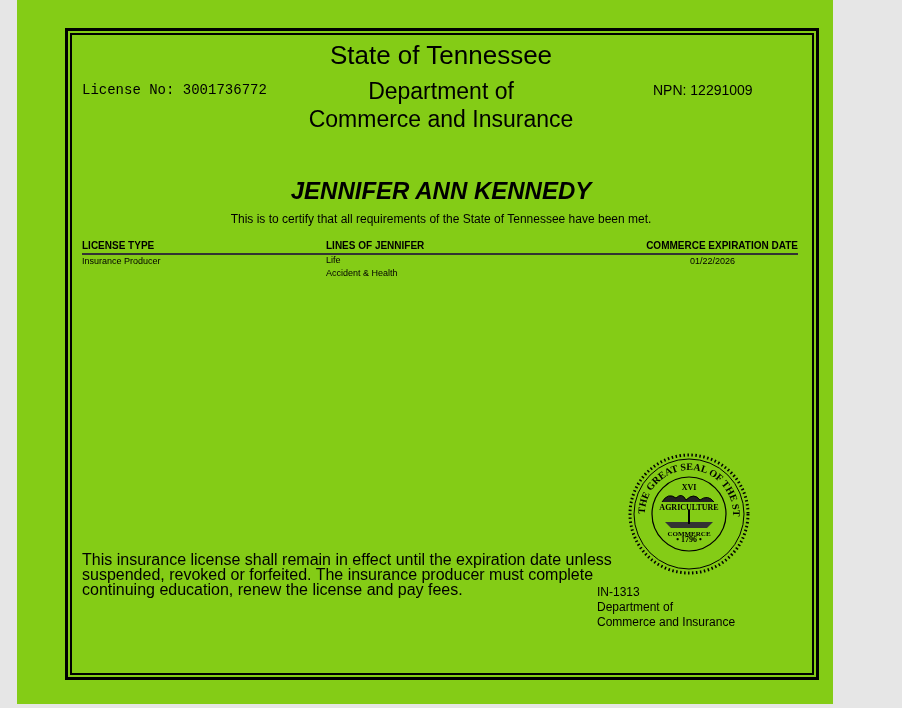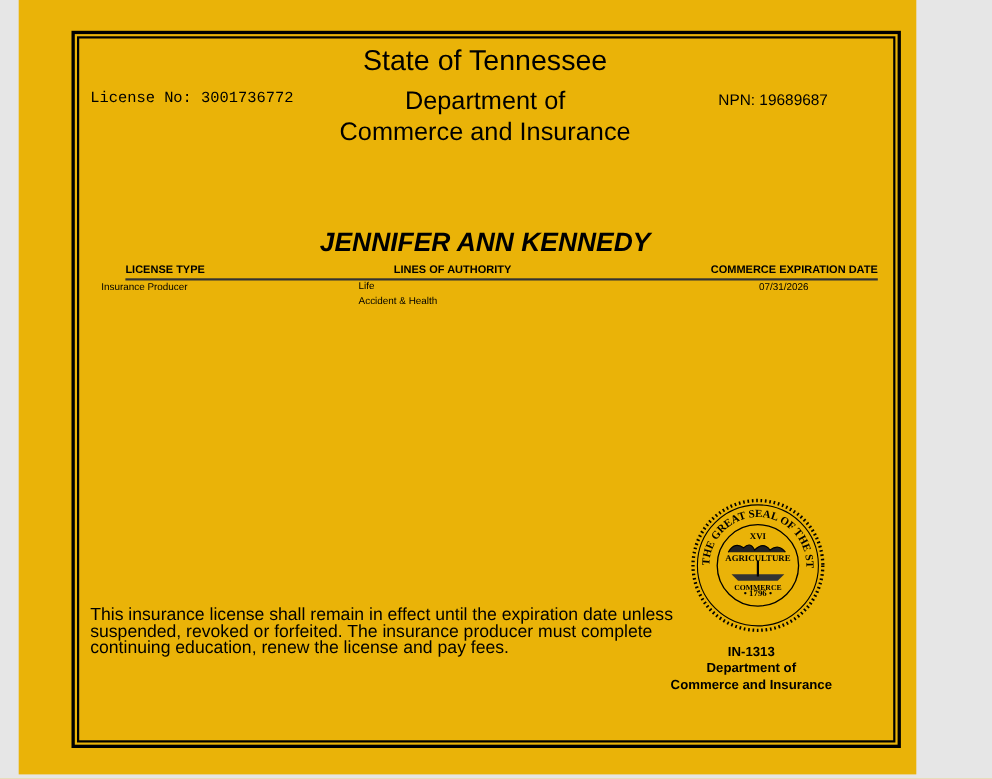--- a/index.html
+++ b/index.html
@@ -5,73 +5,74 @@
   html, body { margin: 0; padding: 0; }
   body {
     width: 902px; height: 708px; overflow: hidden;
     background: #e6e6e6;
     font-family: "Liberation Sans", sans-serif;
     color: #000;
     position: relative;
   }
   .page {
     position: absolute; left: 17px; top: 0; width: 816px; height: 704px;
-    background: #eab308;
+    background: #84cc16;
   }
   .outer-border {
     position: absolute; left: 48px; top: 28px; width: 748px; height: 646px;
     border: 3px solid #000;
   }
   .inner-border {
     position: absolute; left: 53px; top: 33px; width: 740px; height: 638px;
     border: 2px solid #000;
   }
   .abs { position: absolute; white-space: nowrap; }
   .title-state { left: 0; width: 848px; top: 40px; text-align: center; font-size: 26px; }
   .title-dept { left: 0; width: 848px; top: 77px; text-align: center; font-size: 23px; line-height: 28px; }
   .license-no { left: 65px; top: 82px; font-size: 14px; font-family: Liberation Mono, monospace; }
   .npn { left: 636px; top: 82px; font-size: 14px; }
-  .holder-name { left: 0; width: 848px; top: 177px; text-align: center; font-size: 24px; font-weight: bold; font-style: italic; margin-top: 30px; }
+  .holder-name { left: 0; width: 848px; top: 177px; text-align: center; font-size: 24px; font-weight: bold; font-style: italic; }
   .certify { left: 0; width: 848px; top: 212px; text-align: center; font-size: 12px; }
   .table { position: absolute; left: 65px; top: 240px; width: 716px; }
-  .thead { position: relative; height: 13px; border-bottom: 2px solid #333; margin-left: 32px; }
+  .thead { position: relative; height: 13px; border-bottom: 2px solid #333; }
   .th { position: absolute; top: 0; font-size: 10px; font-weight: bold; }
   .td { position: absolute; font-size: 9px; }
   .footer-text { left: 65px; top: 552px; font-size: 16px; line-height: 15px; white-space: normal; width: 560px; }
   .seal { left: 610px; top: 452px; width: 124px; height: 124px; }
-  .issuer { left: 580px; width: 172px; top: 585px; text-align: center; font-size: 12px; font-weight: bold; line-height: 15px; }
+  .issuer { left: 580px; width: 172px; top: 585px; text-align: left; font-size: 12px; font-weight: normal; line-height: 15px; }
 </style>
 </head>
 <body>
 
 <div class="page">
   <div class="outer-border"></div>
   <div class="inner-border"></div>
 
   <div class="abs title-state">State of Tennessee</div>
   <div class="abs title-dept">
     <div>Department of</div>
     <div>Commerce and Insurance</div>
   </div>
   <div class="abs license-no">License No: 3001736772</div>
-  <div class="abs npn">NPN: 19689687</div>
+  <div class="abs npn">NPN: 12291009</div>
 
   <div class="abs holder-name">JENNIFER ANN KENNEDY</div>
+  <div class="abs certify">This is to certify that all requirements of the State of Tennessee have been met.</div>
 
   <div class="table">
     <div class="thead">
       <span class="th" style="left:0">LICENSE TYPE</span>
-      <span class="th" style="left:244px">LINES OF AUTHORITY</span>
+      <span class="th" style="left:244px">LINES OF JENNIFER</span>
       <span class="th" style="right:0">COMMERCE EXPIRATION DATE</span>
     </div>
     <div style="position:relative;height:30px">
-      <span class="td" style="left:10px;top:1px">Insurance Producer</span>
+      <span class="td" style="left:0;top:1px">Insurance Producer</span>
       <span class="td" style="left:244px;top:0">Life</span>
       <span class="td" style="left:244px;top:13px">Accident &amp; Health</span>
-      <span class="td" style="left:608px;top:1px">07/31/2026</span>
+      <span class="td" style="left:608px;top:1px">01/22/2026</span>
     </div>
   </div>
 
   <div class="abs footer-text">This insurance license shall remain in effect until the expiration date unless suspended, revoked or forfeited. The insurance producer must complete continuing education, renew the license and pay fees.</div>
 
   <div class="abs seal">
     <svg width="124" height="124" viewBox="0 0 124 124">
       <defs>
         <path id="sealTop" d="M 18 62 A 44 44 0 1 1 106 62"></path>
         <path id="sealBot" d="M 22 70 A 42 42 0 0 0 102 70"></path>

